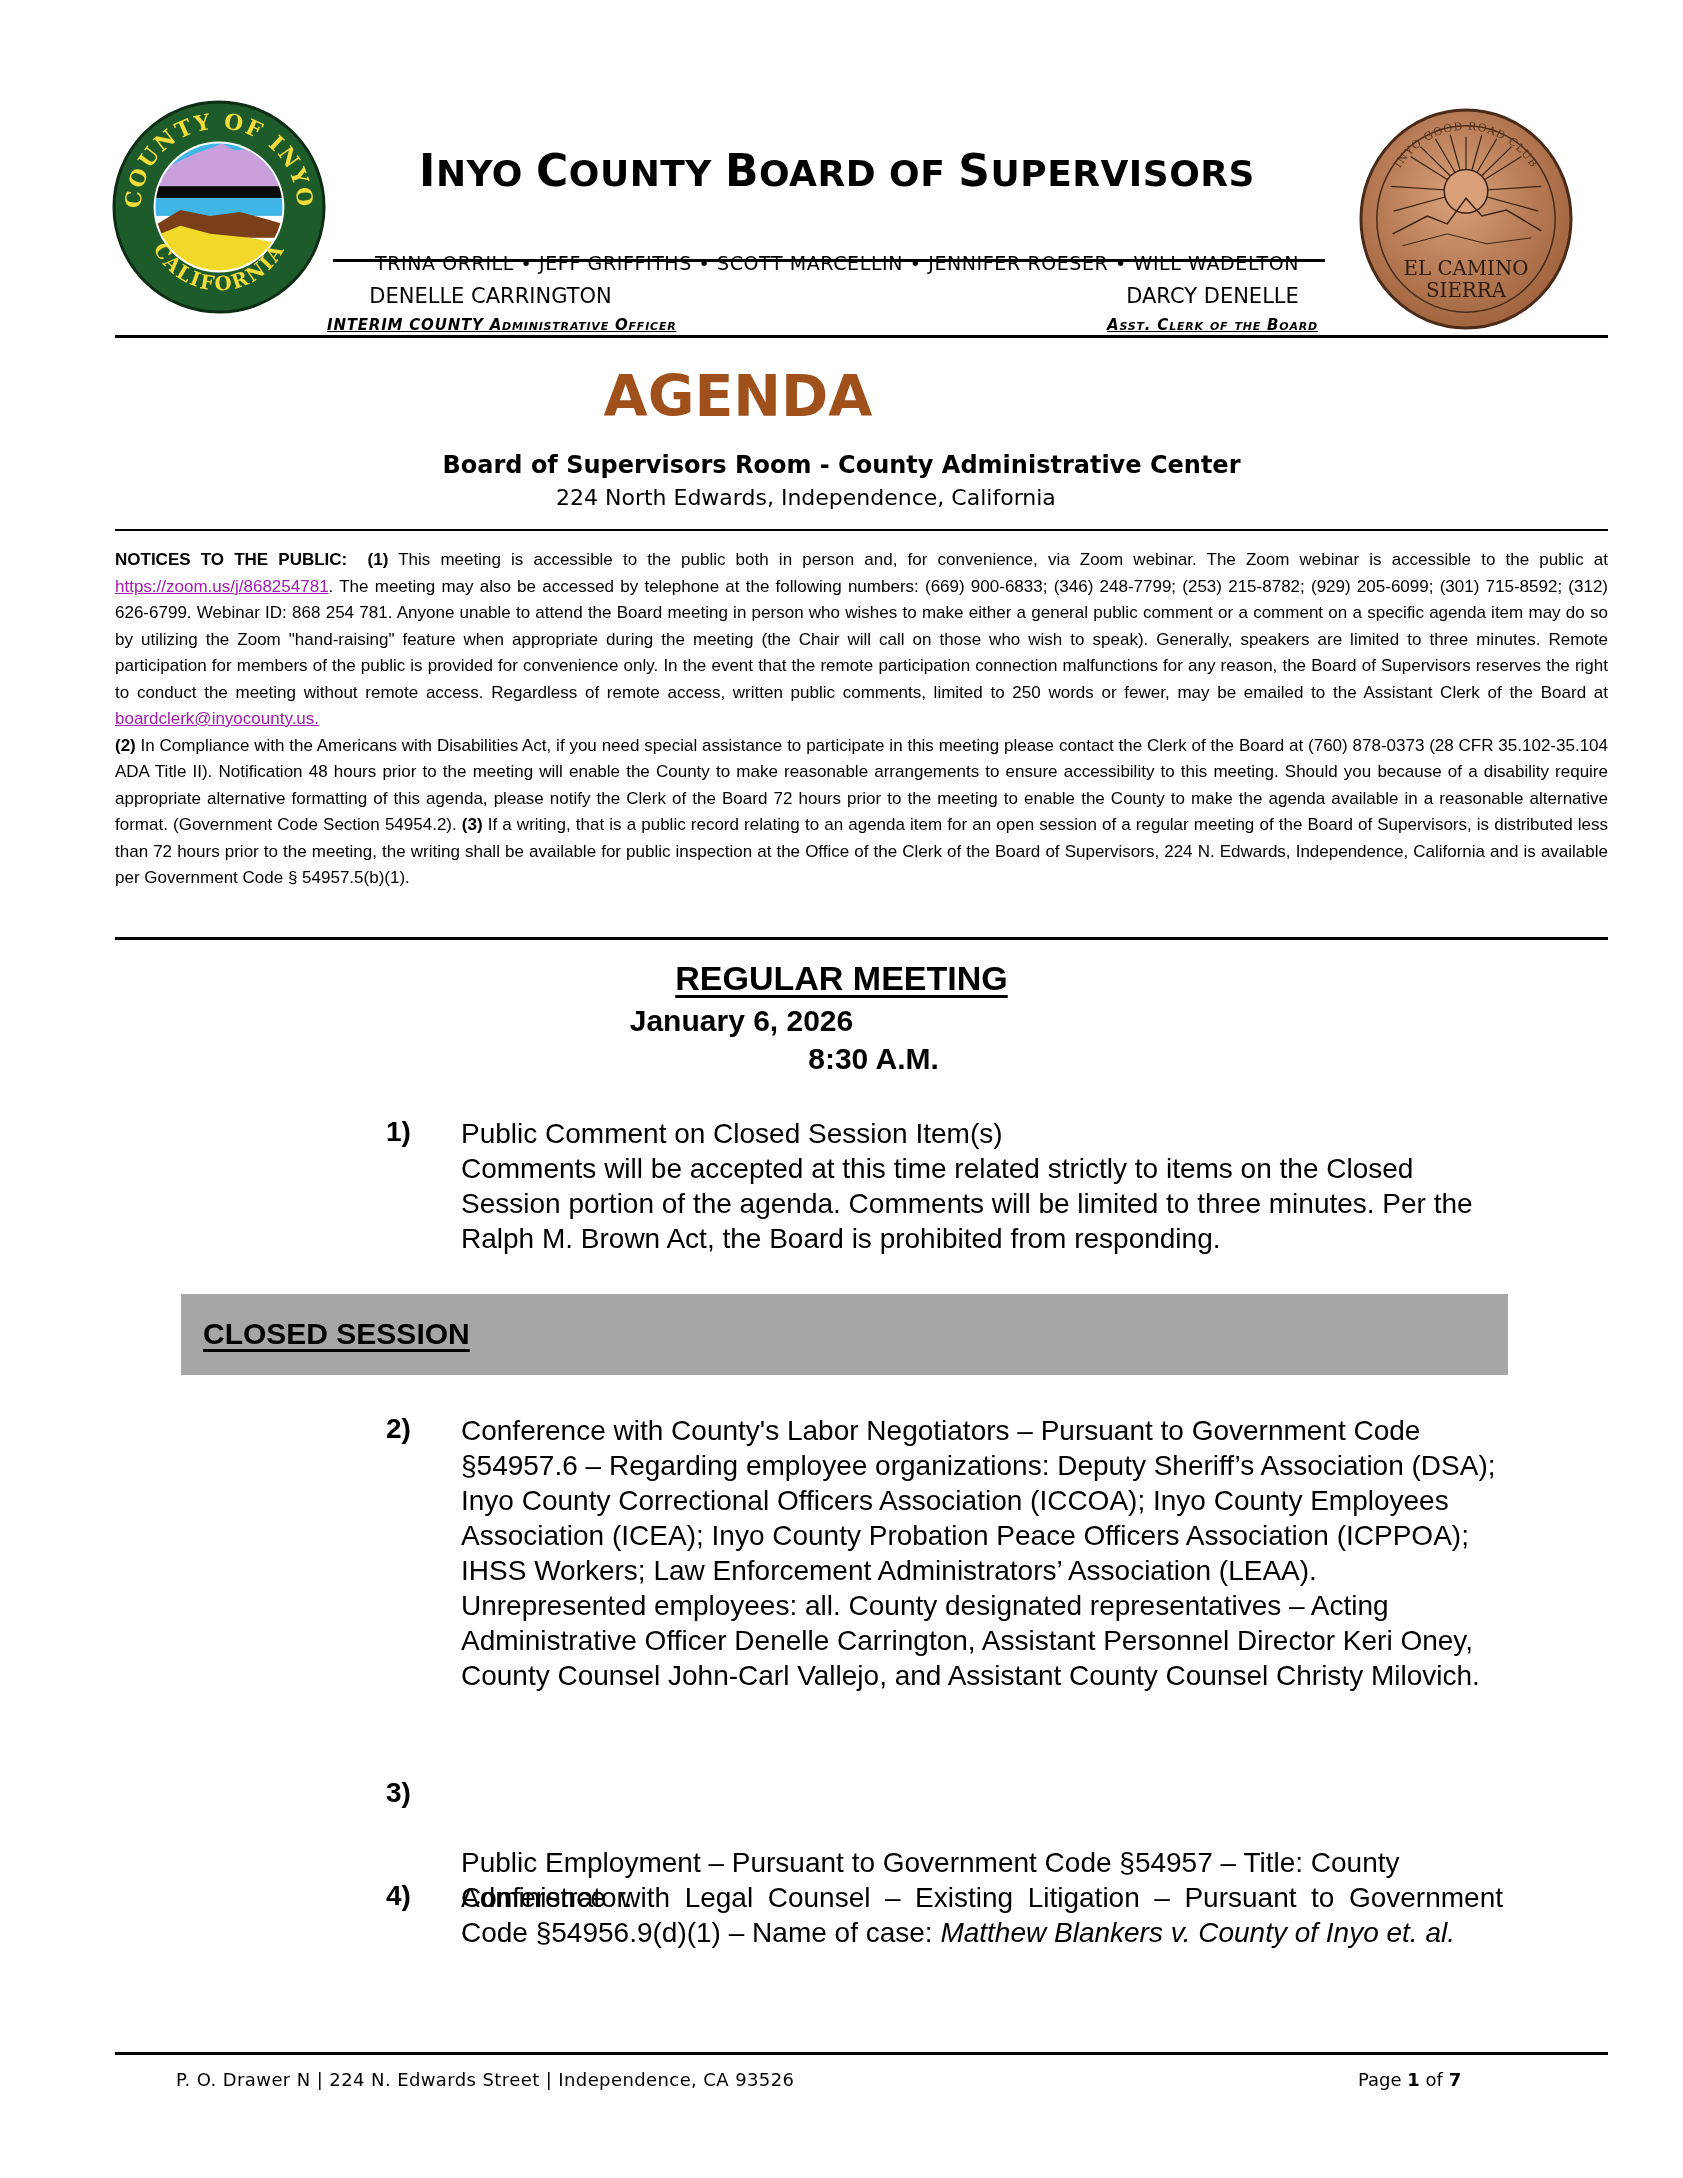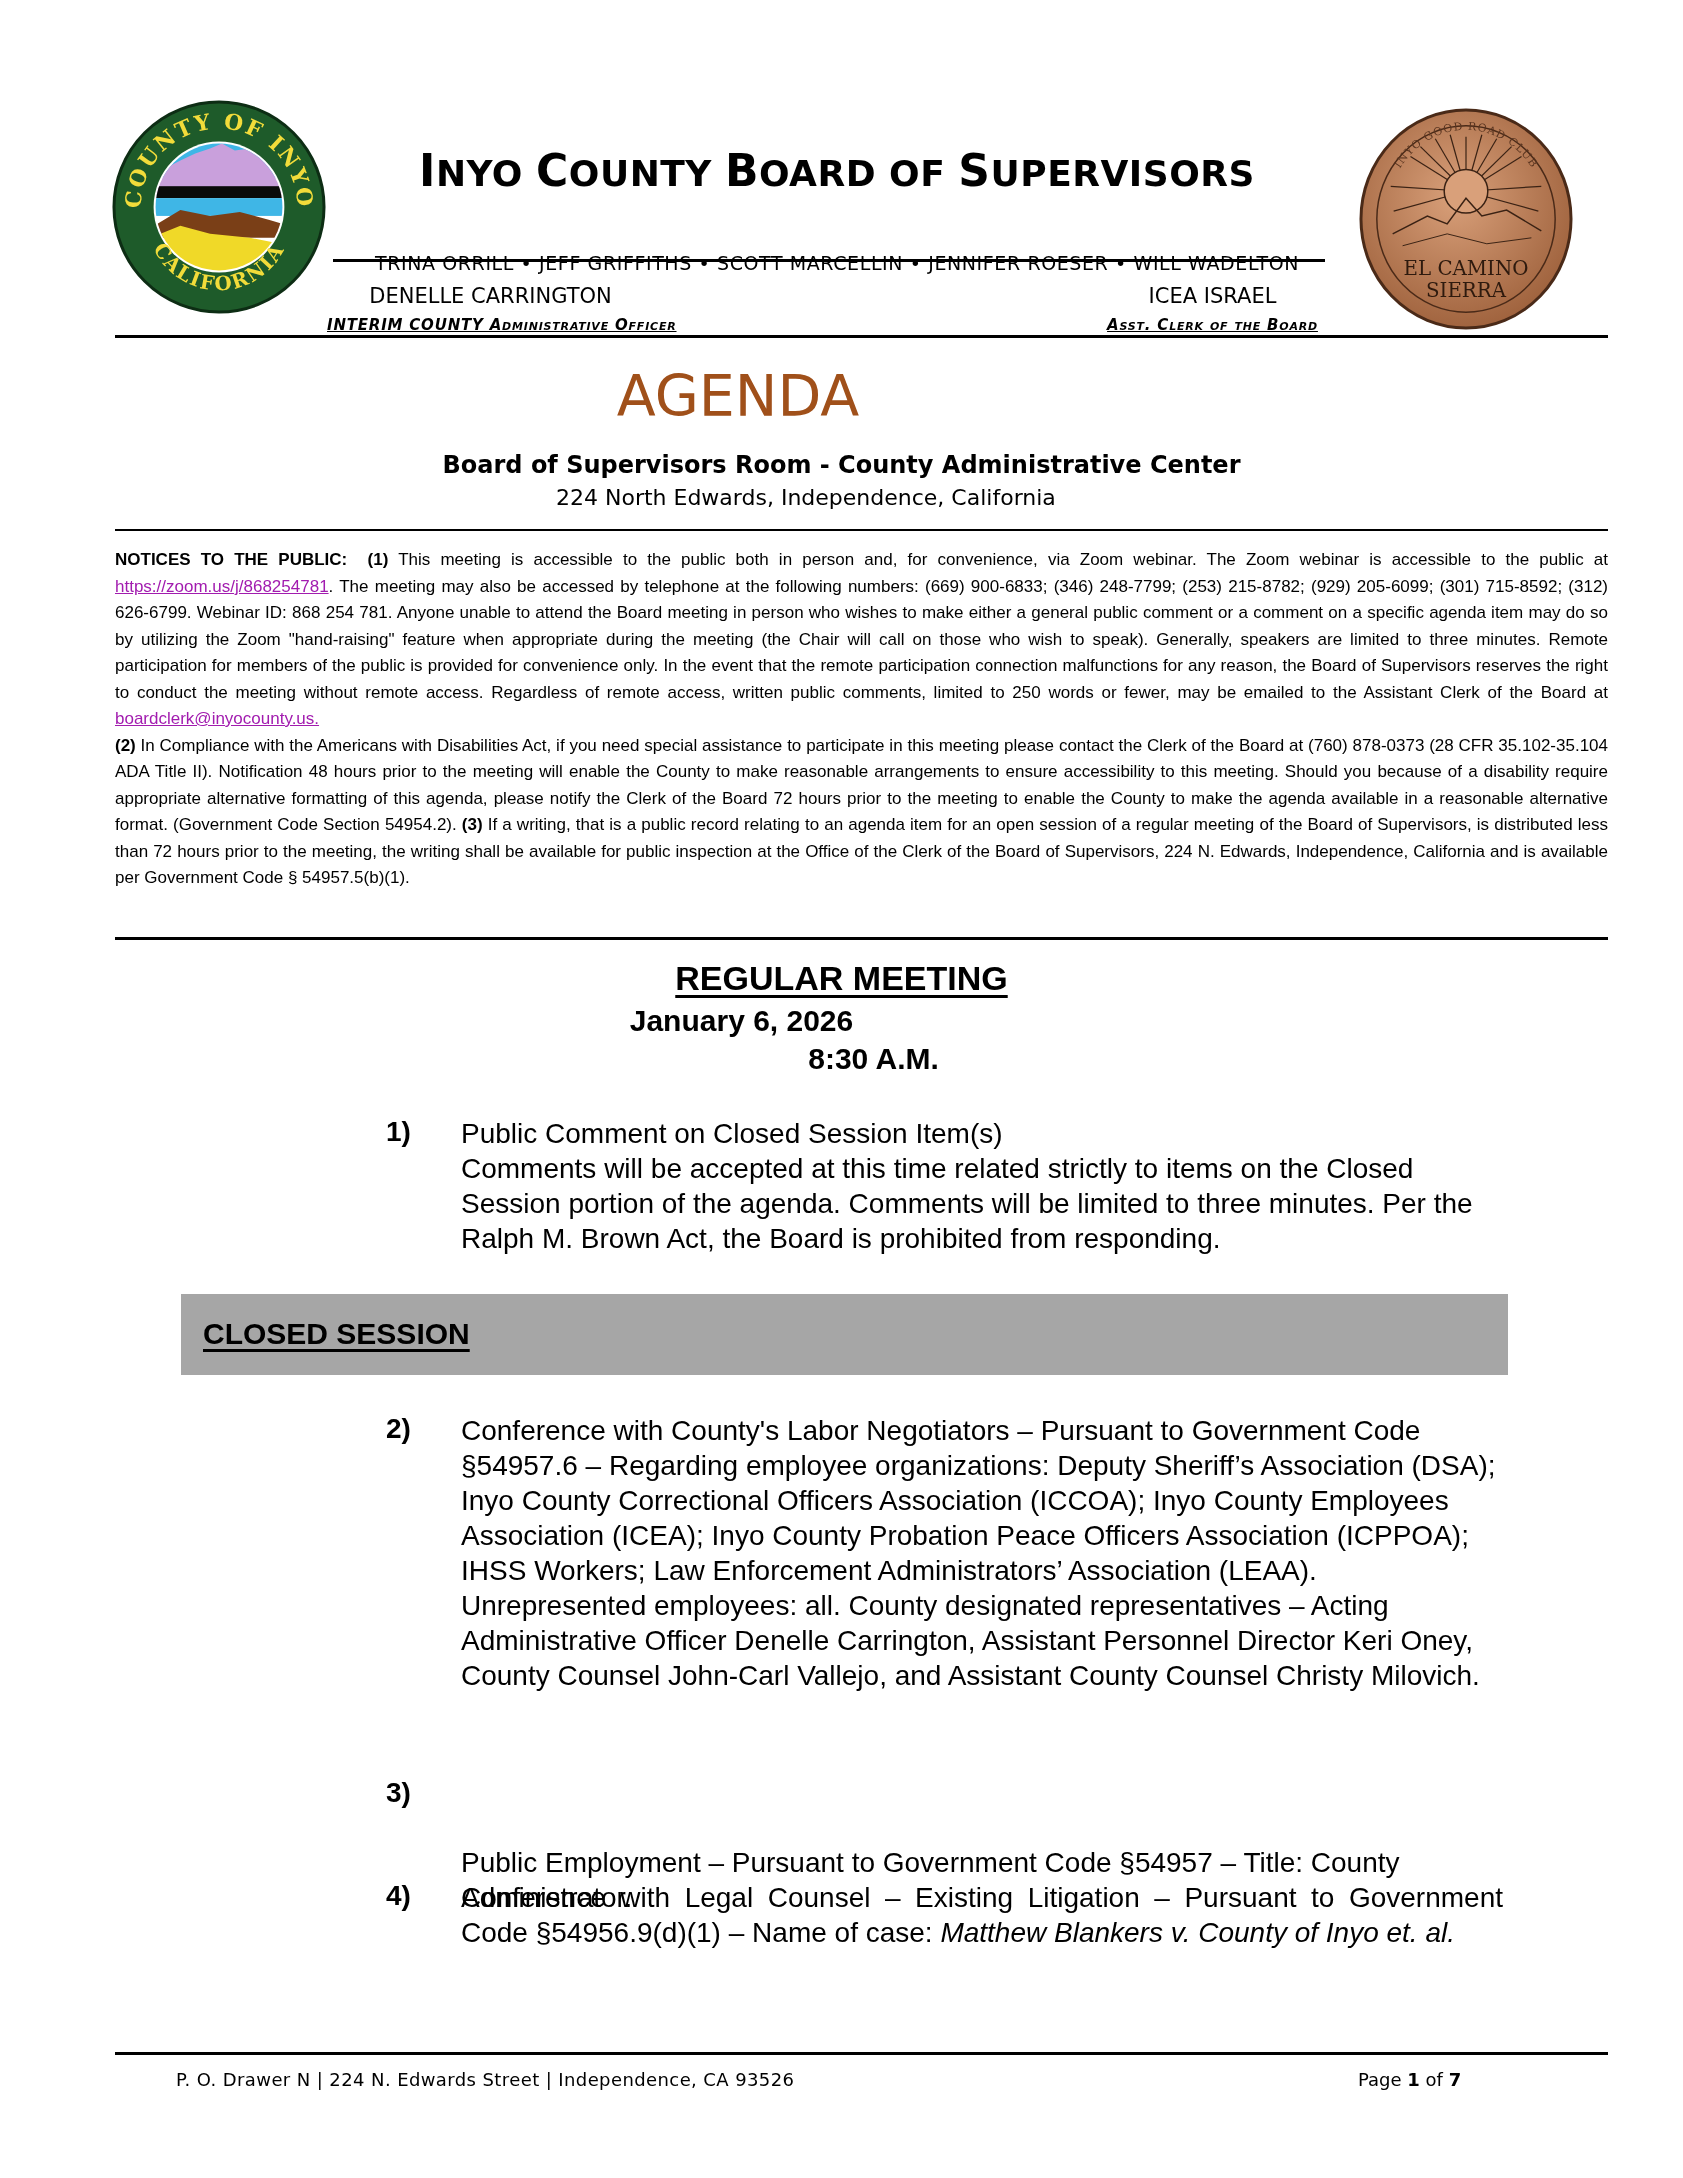--- a/index.html
+++ b/index.html
@@ -12,21 +12,21 @@
   .board-title { left: 327px; top: 149px; width: 1020px; text-align: center; font-family: "DejaVu Sans", sans-serif; font-weight: bold; font-size: 44px; letter-spacing: 0.5px; line-height: 1; white-space: nowrap; }
   .board-title .sm { font-size: 36px; }
   .members { left: 327px; top: 224px; width: 1020px; text-align: center; font-family: "DejaVu Sans", sans-serif; font-size: 19px; letter-spacing: 0.6px; white-space: nowrap; margin-top: 28px; }
   .members-rule { left: 333px; top: 259px; width: 992px; height: 3px; background: #000; }
   .officer-left { left: 327px; top: 284px; width: 327px; text-align: center; }
   .officer-right { left: 1079px; top: 284px; width: 267px; text-align: center; }
   .officer-name { font-family: "DejaVu Sans", sans-serif; font-size: 21px; white-space: nowrap; }
   .officer-title { font-family: "DejaVu Sans", sans-serif; font-size: 15px; font-style: italic; font-weight: bold; letter-spacing: 0.8px; margin-top: 8px; white-space: nowrap; font-variant: small-caps; text-decoration: underline; }
   .rule-1 { left: 115px; top: 335px; width: 1493px; height: 3px; background: #000; }
 
-  .agenda-title { left: 0; top: 368px; width: 1476px; text-align: center; font-family: "DejaVu Sans", sans-serif; font-weight: normal; font-size: 57px; color: #a0501a; line-height: 1; }
+  .agenda-title { left: 0; top: 368px; width: 1476px; text-align: center; font-family: "DejaVu Sans", sans-serif; font-weight: bold; font-size: 57px; color: #a0501a; line-height: 1; }
   .location-1 { left: 0; top: 451px; width: 1683px; text-align: center; font-family: "DejaVu Sans", sans-serif; font-weight: bold; font-size: 24px; }
   .location-2 { left: 554px; top: 485px; width: 515px; text-align: left; font-family: "DejaVu Sans", sans-serif; font-size: 22px; padding-left: 2px; }
   .rule-2 { left: 115px; top: 529px; width: 1493px; height: 2px; background: #000; }
 
   
   .notice { left: 115px; top: 547px; width: 1493px; font-family: "Liberation Sans", sans-serif; font-size: 17px; line-height: 26.5px; text-align: justify; }
   .notice b { font-weight: bold; }
   .notice a { color: #a21caf; text-decoration: underline; }
   .rule-3 { left: 115px; top: 937px; width: 1493px; height: 3px; background: #000; }
 
@@ -85,21 +85,21 @@
 <div class="abs board-title"><span>I</span><span class="sm">NYO </span><span>C</span><span class="sm">OUNTY </span><span>B</span><span class="sm">OARD OF </span><span>S</span><span class="sm">UPERVISORS</span></div>
 
 <div class="abs members">TRINA ORRILL • JEFF GRIFFITHS • SCOTT MARCELLIN • JENNIFER ROESER • WILL WADELTON</div>
 <div class="abs members-rule"></div>
 
 <div class="abs officer-left">
   <div class="officer-name">DENELLE CARRINGTON</div>
   <div class="officer-title">INTERIM COUNTY Administrative Officer</div>
 </div>
 <div class="abs officer-right">
-  <div class="officer-name">ICEA ISRAEL</div>
+  <div class="officer-name">DARCY DENELLE</div>
   <div class="officer-title">Asst. Clerk of the Board</div>
 </div>
 
 <div class="abs seal-right">
   <svg width="216" height="224" viewBox="0 0 218 226">
     <defs>
       <path id="arcTopR" d="M 28 113 A 81 90 0 0 1 190 113"></path>
       <radialGradient id="copper" cx="45%" cy="40%" r="65%">
         <stop offset="0%" stop-color="#d9a07a"></stop>
         <stop offset="100%" stop-color="#9c5f3a"></stop>

